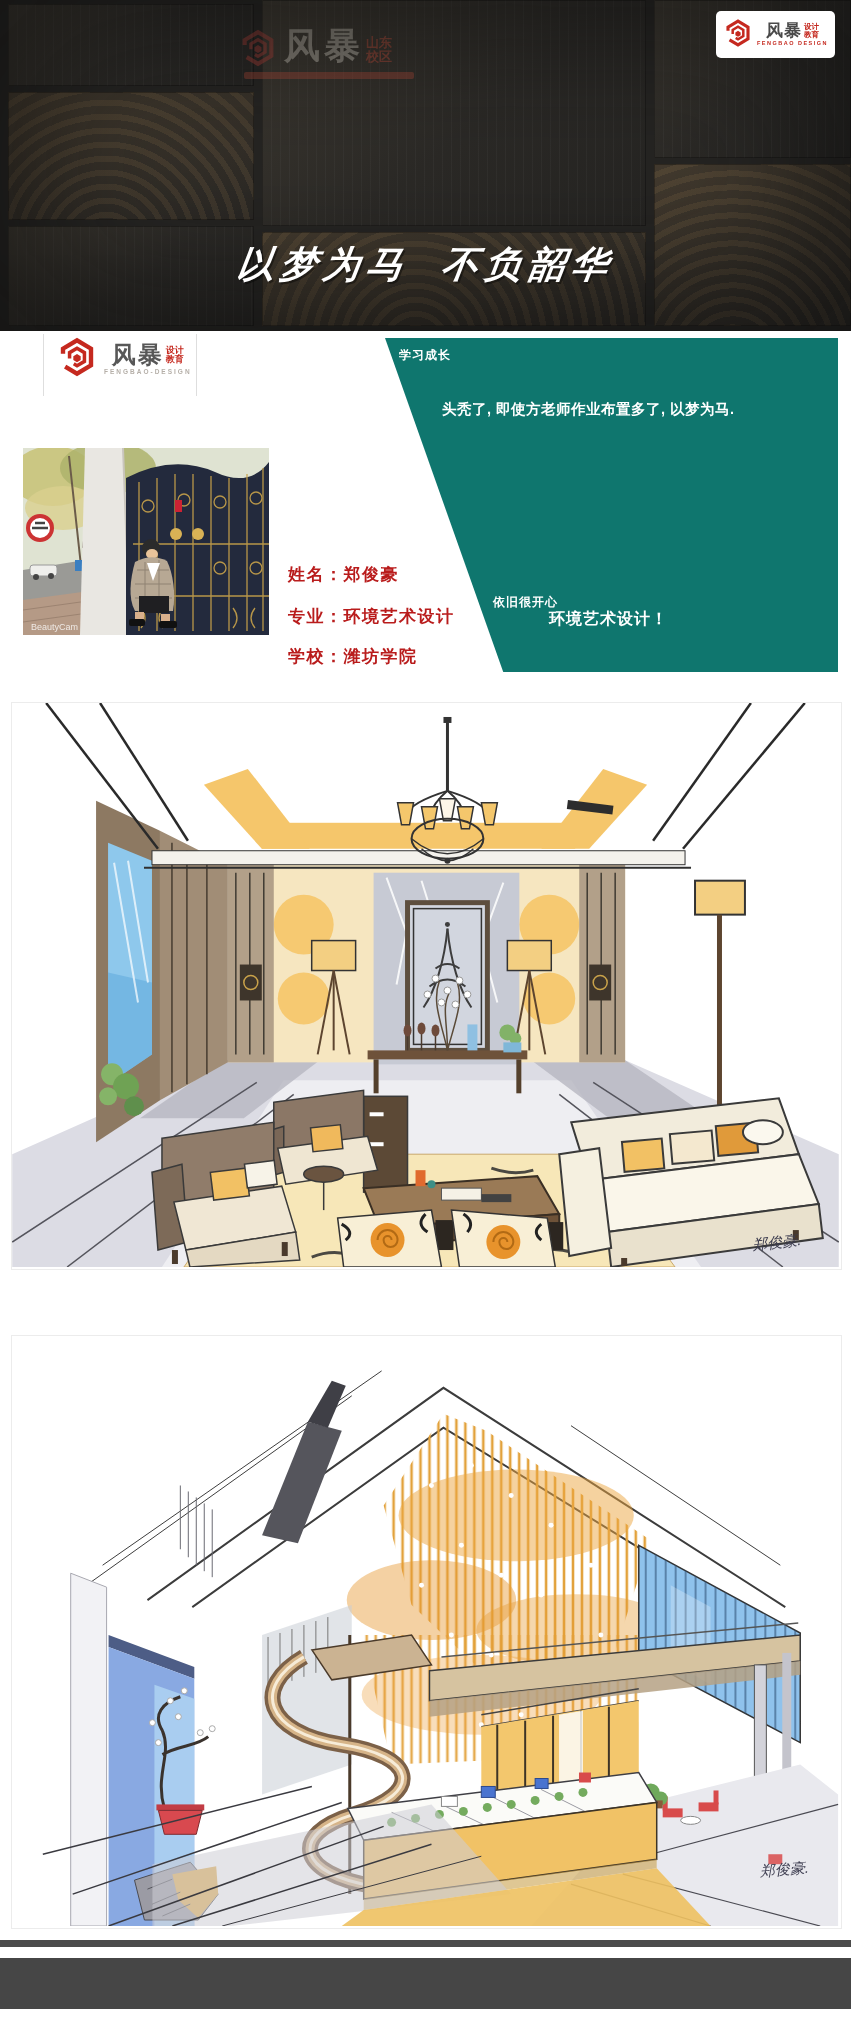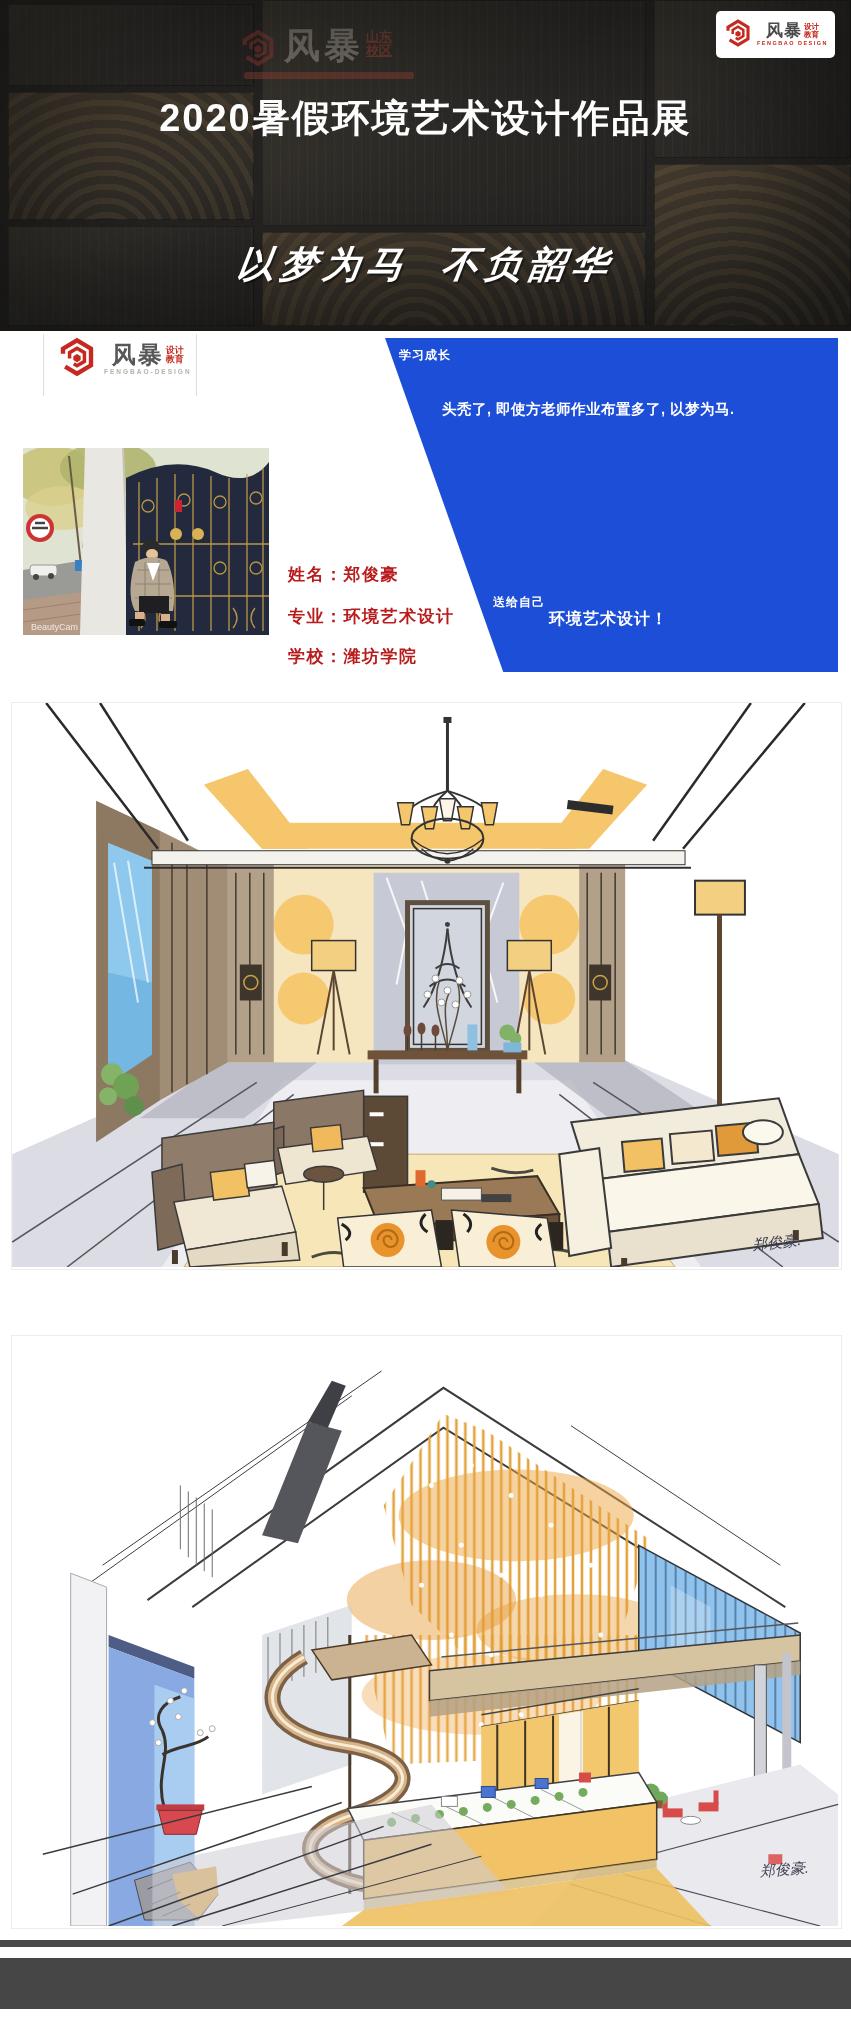--- a/index.html
+++ b/index.html
@@ -20,42 +20,42 @@
              color:#fdfdfd;letter-spacing:2px;}
   .hdr-sub{left:0;top:152px;width:851px;text-align:center;font-size:17px;font-weight:bold;
            color:#f2f2f2;letter-spacing:.5px;}
   .hdr-slogan{left:0;top:240px;width:851px;text-align:center;font-size:37px;font-weight:bold;
               font-style:italic;color:#ffffff;letter-spacing:6px;white-space:pre;
               transform:skewX(-8deg);text-shadow:2px 2px 0 rgba(0,0,0,.4);}
   
   .wm{left:238px;top:28px;display:flex;align-items:flex-start;opacity:.55;}
   .wm .wm-cn{font-size:36px;font-weight:bold;color:rgba(230,224,212,.75);letter-spacing:4px;line-height:1;}
   .wm .wm-region{display:flex;flex-direction:column;font-size:13px;font-weight:bold;
-                 color:rgba(205,80,60,.8);line-height:1.1;margin-left:2px;margin-top:2px;text-decoration:underline;}
+                 color:rgba(205,80,60,.8);line-height:1.1;margin-left:2px;margin-top:8px;}
   .wm-bar{left:244px;top:72px;width:170px;height:7px;background:rgba(200,80,60,.35);border-radius:2px;}
 
   
   .logo-box{left:716px;top:11px;width:119px;height:47px;background:#fff;border-radius:5px;
             display:flex;align-items:center;justify-content:center;}
   .brand{display:flex;flex-direction:column;align-items:center;}
   .brand-top{display:flex;align-items:center;}
   .brand .cn{font-weight:bold;color:#4a4a4a;line-height:1;}
   .brand .suffix{display:flex;flex-direction:column;font-weight:bold;line-height:1;margin-left:2px;}
   .brand .en{letter-spacing:1.5px;line-height:1;margin-top:2px;font-weight:bold;}
   .logo-box .cn{font-size:17px;letter-spacing:1px;}
   .logo-box .suffix{font-size:7.5px;color:#c5291f;}
   .logo-box .en{font-size:5.5px;color:#c5291f;}
   .profile-logo{left:56px;top:336px;}
   .profile-logo .cn{font-size:24px;letter-spacing:2px;color:#575757;}
   .profile-logo .suffix{font-size:9px;color:#c5291f;}
   .profile-logo .en{font-size:6.5px;color:#b5afa8;letter-spacing:2px;}
   .vline{width:1px;background:#dedede;}
 
   
-  .panel{left:385px;top:338px;width:453px;height:334px;background:#1d4ed8;color:#fff;
+  .panel{left:385px;top:338px;width:453px;height:334px;background:#0f766e;color:#fff;
          clip-path:polygon(0 0,100% 0,100% 100%,26.1% 100%);}
   .growth-label{left:14px;top:9px;font-size:12px;font-weight:bold;letter-spacing:1px;}
   .growth-line{left:57px;font-size:14.5px;font-weight:bold;letter-spacing:.5px;white-space:pre;}
   .gift-label{left:108px;top:256px;font-size:12px;font-weight:bold;letter-spacing:1px;}
   .gift-text{left:164px;top:271px;font-size:16px;font-weight:bold;letter-spacing:1px;}
   .photo{left:23px;top:448px;width:246px;height:187px;overflow:hidden;}
   .info-row{left:288px;font-size:17px;font-weight:bold;color:#b91c1c;letter-spacing:1.5px;white-space:nowrap;}
 
   
   .artwork{background:#fff;border:1px solid #ececec;}
@@ -95,21 +95,20 @@
       <span class="wm-cn">风暴</span>
       <span class="wm-region">
         <span>山东</span>
         <span>校区</span>
       </span>
     </div>
     <div class="abs wm-bar"></div>
 
     <div class="abs vignette"></div>
 
-    <div class="abs hdr-title">2020暑假环境艺术设计作品展</div>
     <div class="abs hdr-slogan">以梦为马  不负韶华</div>
 
     <div class="abs logo-box">
       <span style="margin-right:4px;">
         <svg width="30" height="30" viewBox="0 0 48 48">
             <g fill="none" stroke="#c5291f">
           <path d="M24 5 L40 14.5 V33.5 L24 43 L8 33.5 V14.5 Z" stroke-width="5" stroke-dasharray="72 16"></path>
           <path d="M24 14 L32.5 19 V29 L24 34 L15.5 29 V19 Z" stroke-width="4" stroke-dasharray="34 9"></path>
           <path d="M24 20.5 L28.2 23 V27.5 L24 30 L19.8 27.5 V23 Z" fill="#c5291f" stroke="none"></path>
         </g>
@@ -149,21 +148,21 @@
           <span>教育</span>
         </span>
       </span>
       <span class="en">FENGBAO-DESIGN</span>
     </span>
   </div>
 
   <div class="abs panel">
     <div class="abs growth-label">学习成长</div>
     <div class="abs growth-line" style="top:62px;">头秃了, 即使方老师作业布置多了, 以梦为马.</div>
-    <div class="abs gift-label">送给自己</div>
+    <div class="abs gift-label">依旧很开心</div>
     <div class="abs gift-text">环境艺术设计！</div>
   </div>
 
   <div class="abs photo">
     <svg width="246" height="187" viewBox="0 0 246 187">
       <rect width="246" height="187" fill="#dfe3d2"></rect>
 
       <g>
         <ellipse cx="30" cy="28" rx="42" ry="30" fill="#c9c37a" opacity=".9"></ellipse>
         <ellipse cx="85" cy="20" rx="48" ry="26" fill="#aeb36c" opacity=".85"></ellipse>

